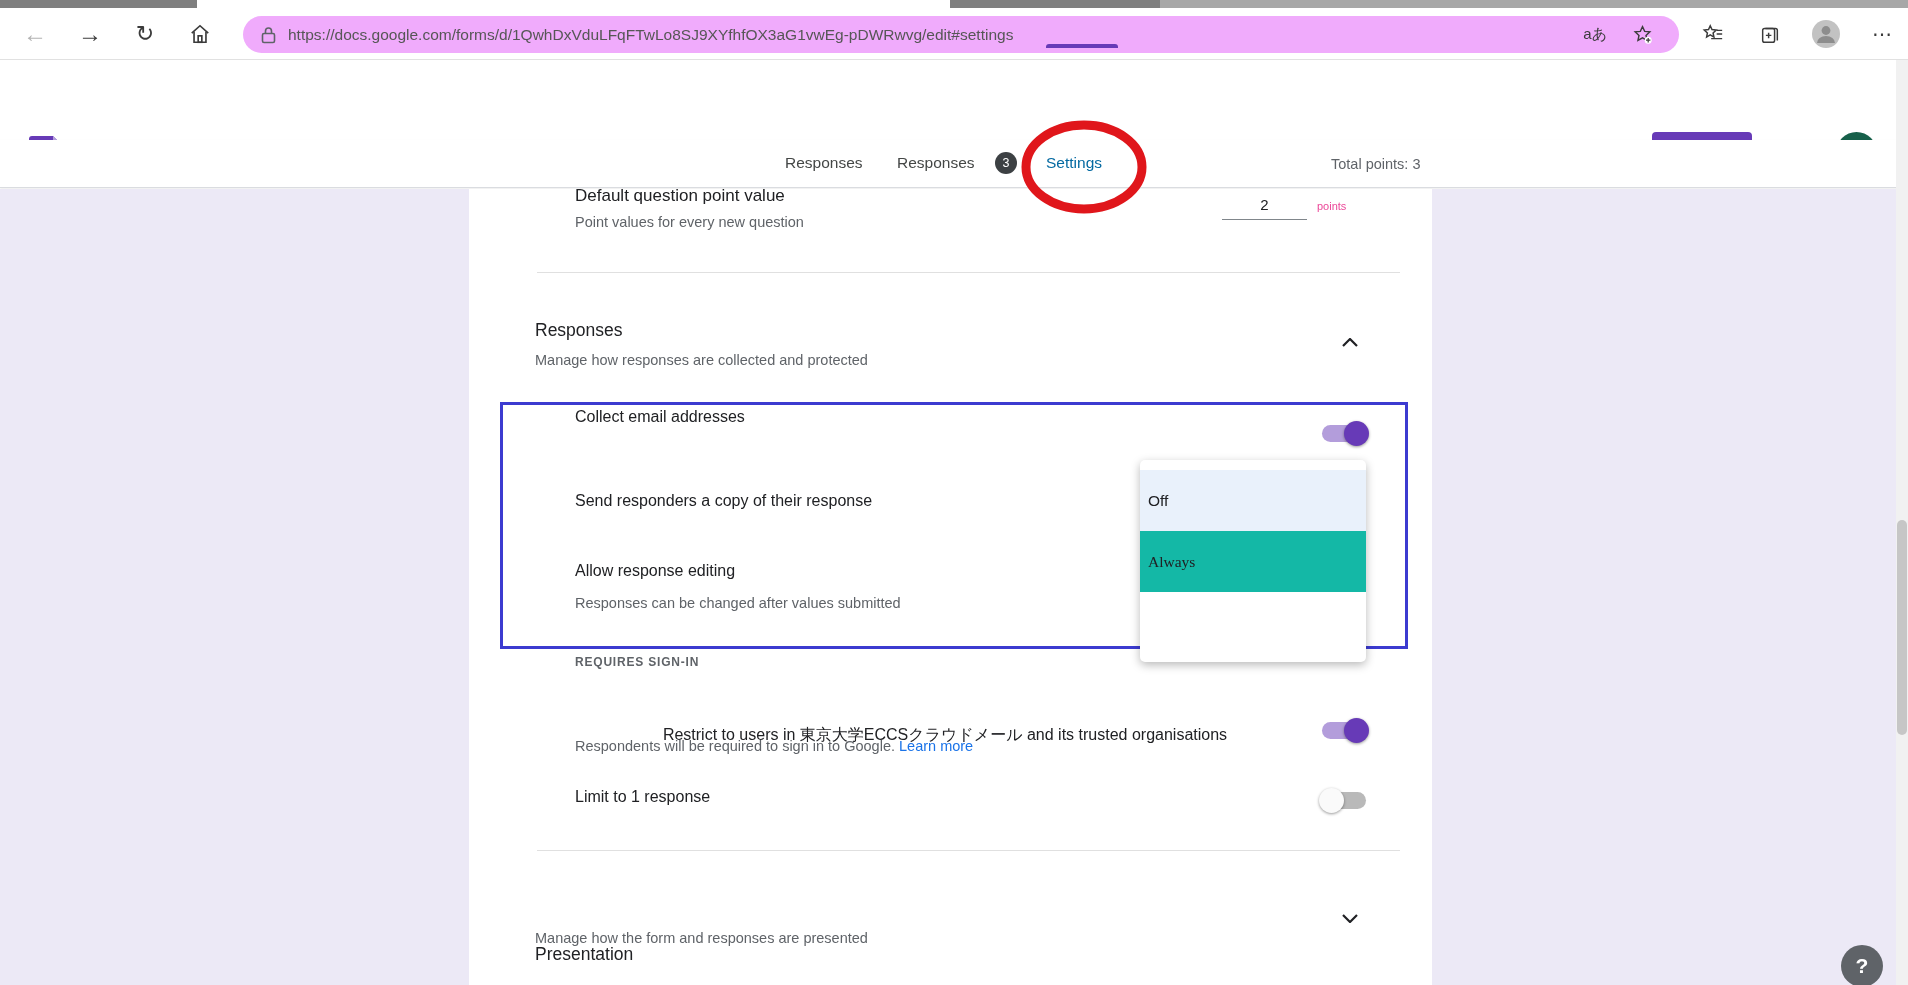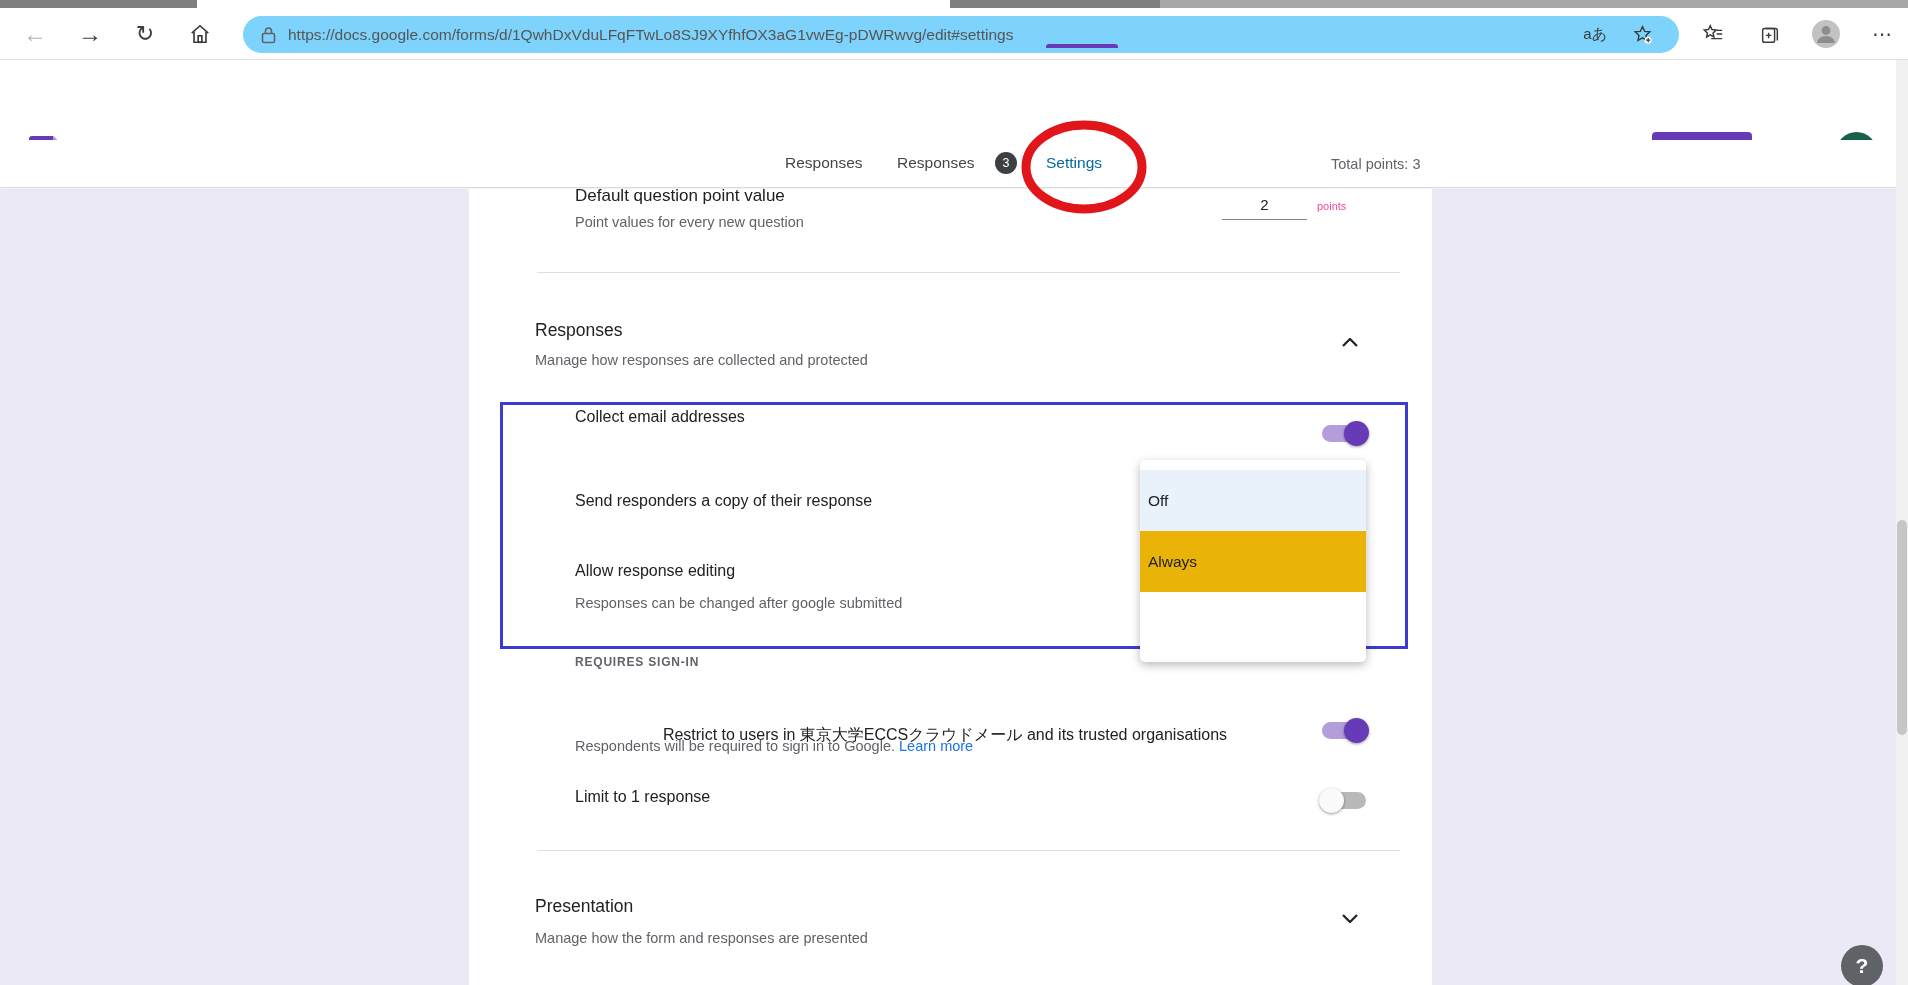--- a/index.html
+++ b/index.html
@@ -7,21 +7,21 @@
   .screen { position:relative; width:1908px; height:985px; font-family:"Liberation Sans", sans-serif; background:#fff; }
 
   
   .tabstrip { position:absolute; left:0; top:0; width:1908px; height:8px; background:#7f7f7f; }
   .tabstrip .active-tab { position:absolute; left:197px; top:0; width:753px; height:8px; background:#ffffff; }
   .tabstrip .rest { position:absolute; left:1160px; top:0; width:748px; height:8px; background:#a7a7a7; }
 
   
   .toolbar { position:absolute; left:0; top:8px; width:1908px; height:52px; background:#ffffff; border-bottom:1px solid #e1e1e1; }
   .nav-ic { position:absolute; top:0; height:52px; width:40px; display:flex; align-items:center; justify-content:center; font-size:24px; color:#3b3b3b; cursor:pointer; }
-  .urlbar { position:absolute; left:243px; top:8px; width:1436px; height:37px; border-radius:19px; background:#7dd3fc; display:flex; align-items:center; }
+  .urlbar { position:absolute; left:243px; top:8px; width:1436px; height:37px; border-radius:19px; background:#f0abfc; display:flex; align-items:center; }
   .urlbar .url-text { font-size:15.5px; color:#565656; white-space:nowrap; overflow:hidden; }
   .tb-right-ic { position:absolute; top:0; height:52px; width:40px; display:flex; align-items:center; justify-content:center; color:#3b3b3b; cursor:pointer; }
 
   
   .app-header { position:absolute; left:0; top:60px; width:1908px; height:80px; background:#fff; }
   .form-title { position:absolute; left:100px; top:84px; font-size:23px; color:#202124; }
   .hdr-ic { position:absolute; top:88px; font-size:22px; color:#5f6368; cursor:pointer; }
   .saved { position:absolute; left:326px; top:92px; font-size:14px; color:#80868b; }
   .hdr-right-ic { position:absolute; top:78px; width:42px; height:42px; display:flex; align-items:center; justify-content:center; color:#5f6368; cursor:pointer; }
   .send-btn { position:absolute; left:1652px; top:72px; width:100px; height:41px; background:#673ab7; color:#fff; font-size:15px; border:none; border-radius:4px; cursor:pointer; font-family:inherit; }
@@ -57,21 +57,21 @@
   .toggle.on  { background:#b receives; }
   .toggle.on  { background:#b39ddb; }
   .toggle.on .thumb { right:-3px; background:#673ab7; }
   .toggle.off { background:#b9b9b9; }
   .toggle.off .thumb { left:-3px; background:#fafafa; }
 
   
   .dropdown { position:absolute; left:1140px; top:460px; width:226px; height:202px; background:#fff; border-radius:5px; box-shadow:0 3px 10px rgba(0,0,0,.28); z-index:30; padding-top:10px; overflow:hidden; }
   .dd-item { height:61px; display:flex; align-items:center; padding-left:8px; font-size:15.5px; color:#202124; cursor:pointer; }
   .dd-selected { background:#e9f1fb; }
-  .dd-hover { background:#eab308; }
+  .dd-hover { background:#14b8a6;font-family:Liberation Serif, serif; }
 
   
   .blue-box { position:absolute; left:500px; top:402px; width:908px; height:247px; border:3px solid #3c3bd0; z-index:20; pointer-events:none; }
   .red-circle { position:absolute; left:1018px; top:118px; z-index:40; pointer-events:none; }
 
   .link { color:#1a73e8; cursor:pointer; }
 
   .help-fab { position:absolute; left:1841px; top:945px; width:42px; height:42px; border-radius:50%; background:#5f6368; color:#fff; font-size:21px; font-weight:bold; display:flex; align-items:center; justify-content:center; cursor:pointer; z-index:25; }
 
   
@@ -225,40 +225,40 @@
     </div>
 
   <div class="h-item" style="left:575px;top:492px;">Send responders a copy of their response</div>
 
   <div class="dropdown">
     <div class="dd-item dd-selected">Off</div>
     <div class="dd-item dd-hover">Always</div>
   </div>
 
   <div class="h-item" style="left:575px;top:562px;">Allow response editing</div>
-  <div class="sub" style="left:575px;top:595px;">Responses can be changed after google submitted</div>
+  <div class="sub" style="left:575px;top:595px;">Responses can be changed after values submitted</div>
 
   <div class="caps-label">REQUIRES SIGN-IN</div>
 
   <div class="h-item" style="left:575px;top:705px;width:740px;margin-top:20px;">Restrict to users in 東京大学ECCSクラウドメール and its trusted organisations</div>
   <div class="sub" style="left:575px;top:738px;">
     <span>Respondents will be required to sign in to Google. </span><span class="link">Learn more</span>
   </div>
   <div class="toggle on" style="left:1322px;top:722px;">
       <div class="thumb"></div>
     </div>
 
   <div class="h-item" style="left:575px;top:788px;">Limit to 1 response</div>
   <div class="toggle off" style="left:1322px;top:792px;">
       <div class="thumb"></div>
     </div>
 
   <div class="divider" style="top:850px;"></div>
 
-  <div class="h-sect" style="left:535px;top:896px;text-align:right;">Presentation</div>
+  <div class="h-sect" style="left:535px;top:944px;text-align:right;">Presentation</div>
   <div class="sub" style="left:535px;top:930px;">Manage how the form and responses are presented</div>
   <div class="chev" style="left:1330px;top:898px;">
     <svg width="16" height="9" viewBox="0 0 16 9" fill="none" stroke="#202124" stroke-width="2.2">
         <path d="M1 1 L8 8 L15 1"></path>
       </svg>
   </div>
 
   <div class="help-fab">?</div>
 
   <div class="scroll-track">

